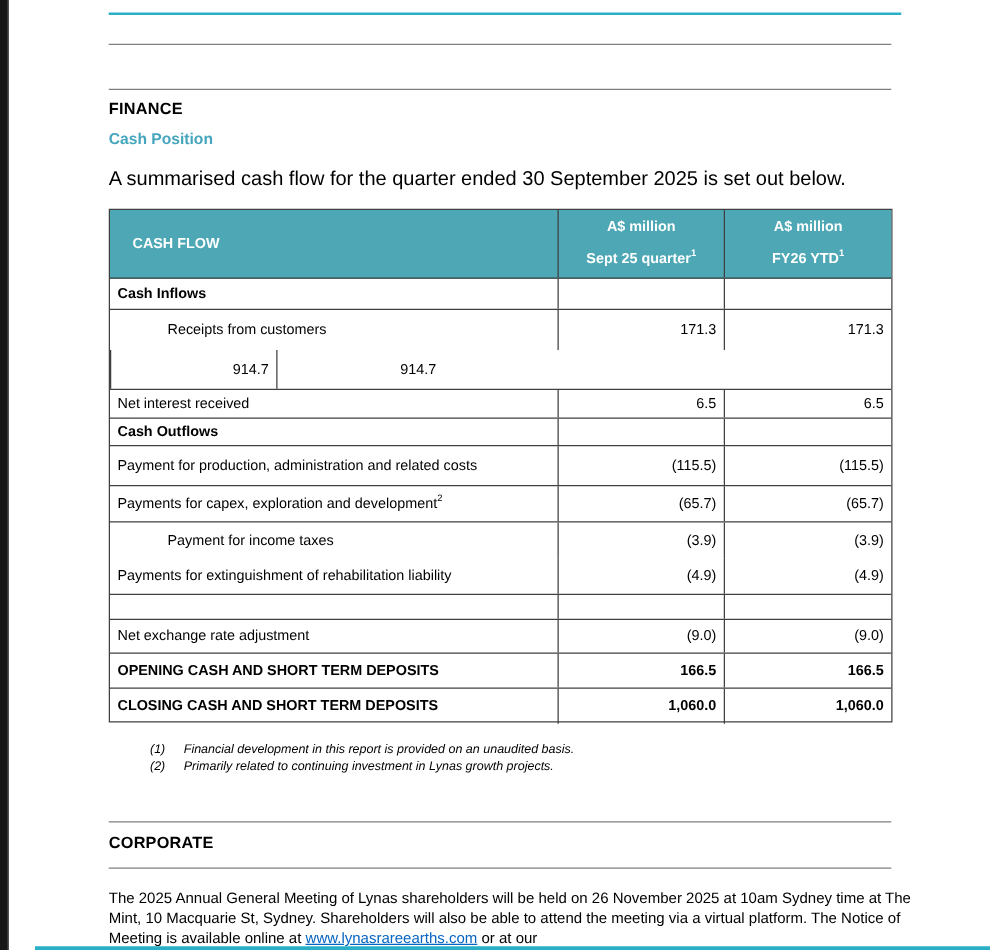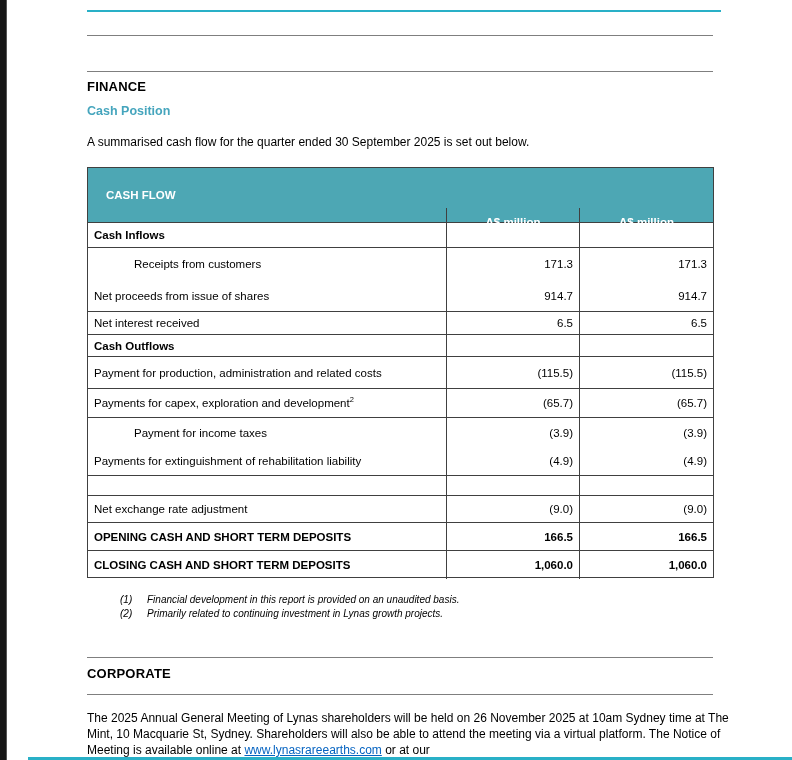--- a/index.html
+++ b/index.html
@@ -18,27 +18,27 @@
   .top-teal-line{position:absolute;top:10px;left:87px;width:634px;height:2px;background:var(--teal-line);}
   .rule{position:absolute;left:87px;width:626px;height:1px;background:var(--rule);}
   .rule-finance-top{top:35px;}
   .rule-finance-bottom{top:71px;}
   .rule-corp-top{top:657px;}
   .rule-corp-bottom{top:694px;}
   .section-heading{position:absolute;left:87px;font-size:13px;font-weight:bold;color:#000;letter-spacing:.2px;}
   .finance-heading{top:43px;margin-top:36px;}
   .corporate-heading{top:666px;}
   .teal-heading{position:absolute;top:104px;left:87px;font-size:12.5px;font-weight:bold;color:var(--teal-heading);}
-  .intro{position:absolute;top:135px;left:87px;font-size:12px;color:#000;}
+  .intro{position:absolute;top:135px;left:87px;font-size:16px;color:#000;}
 
   
   .cashflow-table{position:absolute;top:167px;left:87px;width:627px;height:411px;border:1px solid var(--tborder);font-size:11.5px;}
   .thead{display:flex;height:55px;background:var(--header-bg);color:#fff;font-weight:bold;border-bottom:1px solid var(--tborder);}
   .th-label{flex:1;display:flex;align-items:center;padding-left:18px;}
-  .th-num{width:133px;border-left:1px solid var(--tborder);display:flex;flex-direction:column;justify-content:space-between;align-items:center;text-align:center;padding:8px 2px 9px 2px;margin-top:40px;}
+  .th-num{width:133px;border-left:1px solid var(--tborder);display:flex;flex-direction:column;justify-content:space-between;align-items:center;text-align:center;padding:8px 2px 9px 2px;}
   .th-num:last-child{width:134px;}
   .trow{display:flex;border-bottom:1px solid var(--tborder);}
   .trow.no-border{border-bottom:none;margin-left:40px;}
   .trow:last-child{border-bottom:none;}
   .trow.bold .c{font-weight:bold;}
   .c{display:flex;align-items:center;}
   .c.label{flex:1;padding-left:6px;padding-right:4px;}
   .c.num{width:133px;border-left:1px solid var(--tborder);justify-content:flex-end;padding-right:6px;}
   .c.num:last-child{width:134px;}
   sup{font-size:7.5px;vertical-align:super;line-height:0;}
@@ -90,23 +90,20 @@
           <div class="c num"></div>
         </div>
         <div class="trow no-border" style="height: 32px;">
           <div class="c label">
             <span>Receipts from customers</span>
           </div>
           <div class="c num">171.3</div>
           <div class="c num">171.3</div>
         </div>
         <div class="trow" style="height: 32px;">
-          <div class="c label">
-            <span>Net proceeds from issue of shares</span>
-          </div>
           <div class="c num">914.7</div>
           <div class="c num">914.7</div>
         </div>
         <div class="trow" style="height: 23px;">
           <div class="c label">
             <span>Net interest received</span>
           </div>
           <div class="c num">6.5</div>
           <div class="c num">6.5</div>
         </div>

